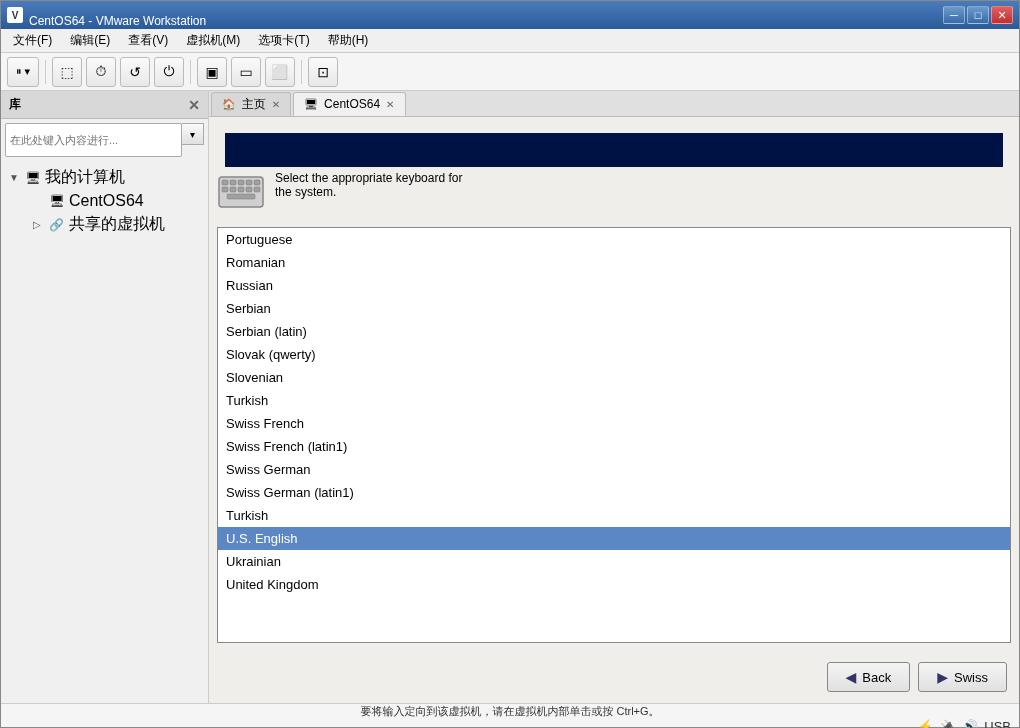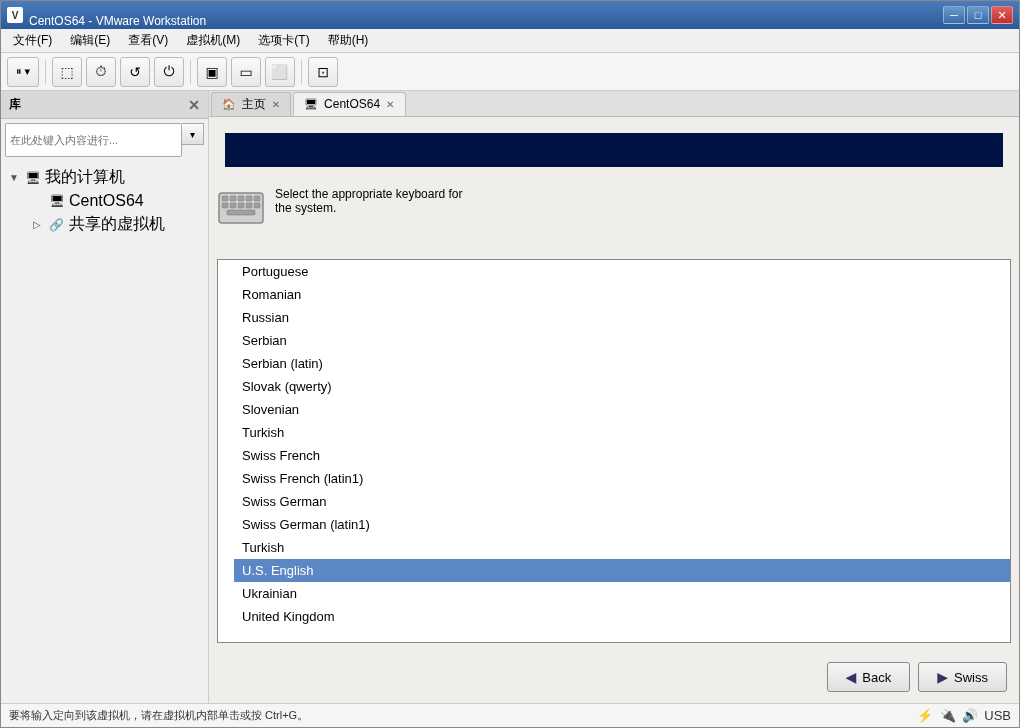--- a/index.html
+++ b/index.html
@@ -304,21 +304,21 @@
       display: flex;
       flex-direction: column;
       padding: 8px;
     }
 
     .vm-description {
       display: flex;
       align-items: flex-start;
       gap: 10px;
       margin-bottom: 12px;
-      padding: 20px 0;
+      padding: 4px 0;
     }
 
     .keyboard-icon {
       width: 48px;
       height: 40px;
       flex-shrink: 0;
     }
 
     .keyboard-icon svg {
       width: 48px;
@@ -326,21 +326,20 @@
     }
 
     .list-container {
       flex: 1;
       border: 1px solid #888;
       background: #fff;
       overflow: hidden;
       display: flex;
       flex-direction: column;
       position: relative;
-      padding-left: 16px;
     }
 
     .list-scroll-area {
       flex: 1;
       overflow-y: scroll;
     }
 
     .list-item {
       padding: 4px 8px;
       font-size: 13px;
@@ -391,20 +390,21 @@
     
     .status-bar {
       height: 24px;
       background: #f5f5f5;
       border-top: 1px solid #ccc;
       display: flex;
       align-items: center;
       padding: 0 8px;
       font-size: 11px;
       color: #333;
+      flex-direction: column;
     }
 
     .status-right {
       margin-left: auto;
       display: flex;
       align-items: center;
       gap: 6px;
     }
 
     .status-icon {

